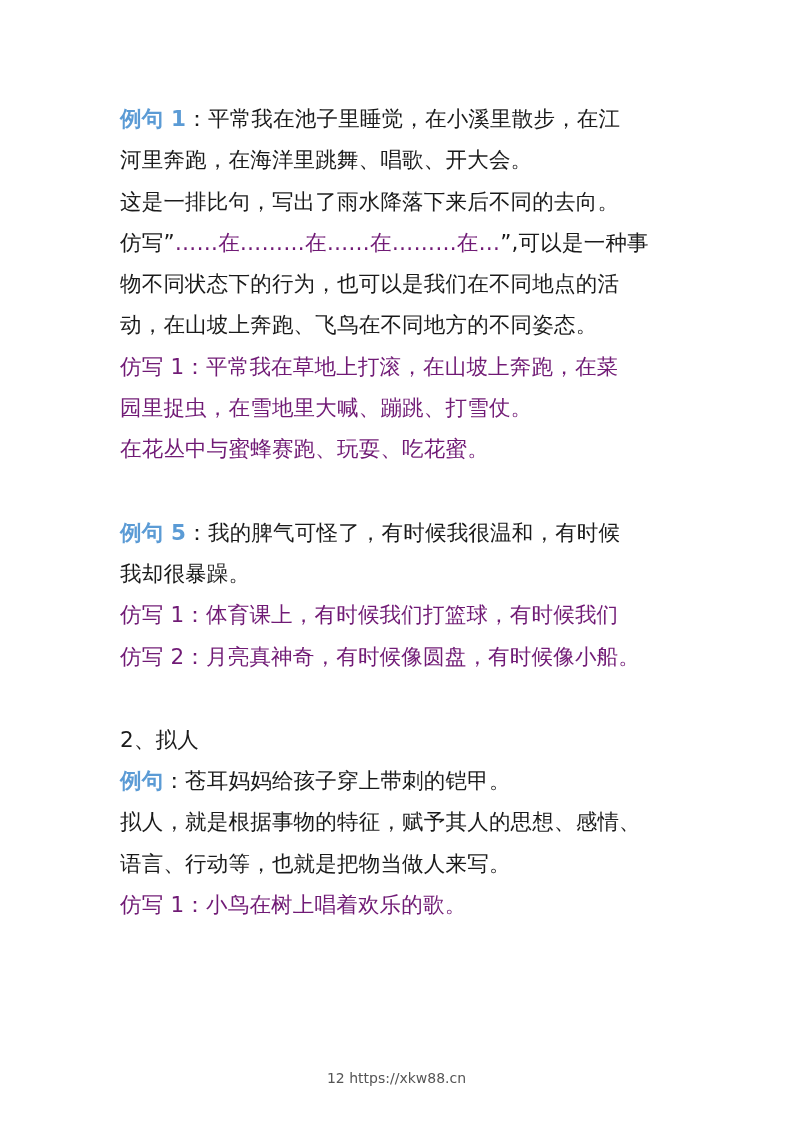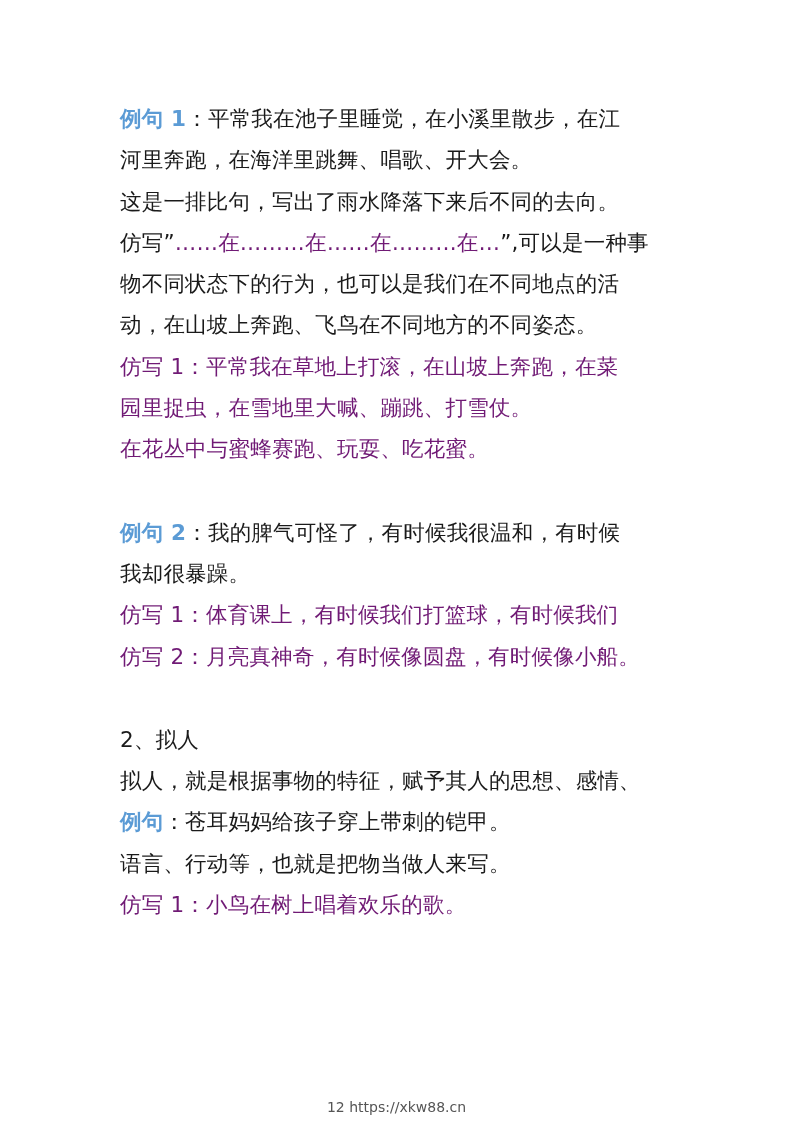--- a/index.html
+++ b/index.html
@@ -35,21 +35,21 @@
     color: #5b9bd5;
     font-weight: bold;
   }
   .red {
     color: #701a75;
   }
   .footer {
     position: absolute;
     left: 0;
     width: 793px;
-    top: 1099px;
+    top: 1070px;
     text-align: center;
     font-size: 14px;
     color: #555555;
     font-family: "DejaVu Sans", sans-serif;
   }
 </style>
 </head>
 <body>
 
 <div class="page">
@@ -64,33 +64,33 @@
   </div>
   <div class="line">物不同状态下的行为，也可以是我们在不同地点的活</div>
   <div class="line">动，在山坡上奔跑、飞鸟在不同地方的不同姿态。</div>
   <div class="line red">仿写 1：平常我在草地上打滚，在山坡上奔跑，在菜</div>
   <div class="line red">园里捉虫，在雪地里大喊、蹦跳、打雪仗。</div>
   <div class="line red">在花丛中与蜜蜂赛跑、玩耍、吃花蜜。</div>
 
   <div class="gap"></div>
 
   <div class="line">
-    <span class="blue">例句 2</span><span>：</span><span>我的脾气可怪了，有时候我很温和，有时候</span>
+    <span class="blue">例句 5</span><span>：</span><span>我的脾气可怪了，有时候我很温和，有时候</span>
   </div>
   <div class="line">我却很暴躁。</div>
   <div class="line red">仿写 1：体育课上，有时候我们打篮球，有时候我们</div>
   <div class="line red">仿写 2：月亮真神奇，有时候像圆盘，有时候像小船。</div>
 
   <div class="gap"></div>
 
   <div class="line">2、拟人</div>
-  <div class="line">拟人，就是根据事物的特征，赋予其人的思想、感情、</div>
   <div class="line">
     <span class="blue">例句</span><span>：</span><span>苍耳妈妈给孩子穿上带刺的铠甲。</span>
   </div>
+  <div class="line">拟人，就是根据事物的特征，赋予其人的思想、感情、</div>
   <div class="line">语言、行动等，也就是把物当做人来写。</div>
   <div class="line red">仿写 1：小鸟在树上唱着欢乐的歌。</div>
 </div>
 
 <div class="footer">
   <span>12</span>
   <span>https://xkw88.cn</span>
 </div>
 
 </body></html>

